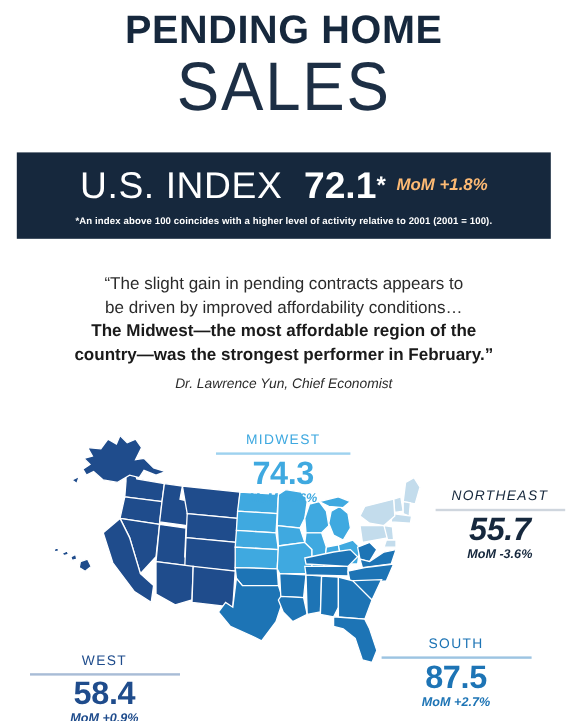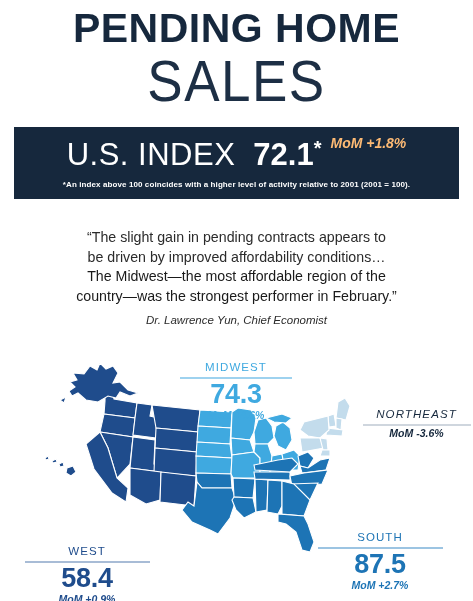--- a/index.html
+++ b/index.html
@@ -17,21 +17,21 @@
   }
 
   
   .title-block {
     padding-top: 8px;
     text-align: center;
   }
   .title-line1 {
     font-family: "Liberation Sans", sans-serif;
     font-weight: bold;
-    font-size: 41px;
+    font-size: 33px;
     letter-spacing: 0.5px;
     color: #16283d;
     line-height: 1.02;
     display: block;
   }
   .title-line2 {
     font-family: "Liberation Sans", sans-serif;
     font-weight: normal;
     font-size: 53px;
     letter-spacing: 1.5px;
@@ -52,21 +52,21 @@
     height: 72px;
     background: #16283d;
     box-sizing: border-box;
     display: flex;
     flex-direction: column;
     align-items: center;
     justify-content: center;
   }
   .index-row {
     display: flex;
-    align-items: flex-start;
+    align-items: center;
     justify-content: center;
     white-space: nowrap;
   }
   .index-label {
     font-size: 31px;
     font-weight: normal;
     color: #ffffff;
     letter-spacing: 0.5px;
   }
   .index-value {
@@ -109,21 +109,21 @@
     padding: 0 22px;
     box-sizing: border-box;
   }
   .quote-line {
     font-size: 14.2px;
     line-height: 19.5px;
     color: #2b2b2b;
     display: block;
   }
   .quote-line.bold {
-    font-weight: normal;
+    font-weight: bold;
     color: #1a1a1a;
   }
   .quote-attr {
     display: block;
     margin-top: 8px;
     font-size: 11.5px;
     font-style: italic;
     color: #2b2b2b;
   }
 
@@ -334,20 +334,21 @@
   <div class="stat stat-midwest">
     <span class="stat-label c-midwest">MIDWEST</span>
     <span class="stat-rule r-midwest"></span>
     <span class="stat-value c-midwest">74.3</span>
     <span class="stat-mom c-midwest">MoM +4.6%</span>
   </div>
 
   <div class="stat stat-northeast">
     <span class="stat-label c-northeast">NORTHEAST</span>
     <span class="stat-rule r-northeast"></span>
+    <span class="stat-value c-northeast">55.7</span>
     <span class="stat-mom c-northeast">MoM -3.6%</span>
   </div>
 
   <div class="stat stat-west">
     <span class="stat-label c-west">WEST</span>
     <span class="stat-rule r-west"></span>
     <span class="stat-value c-west">58.4</span>
     <span class="stat-mom c-west">MoM +0.9%</span>
   </div>
 

